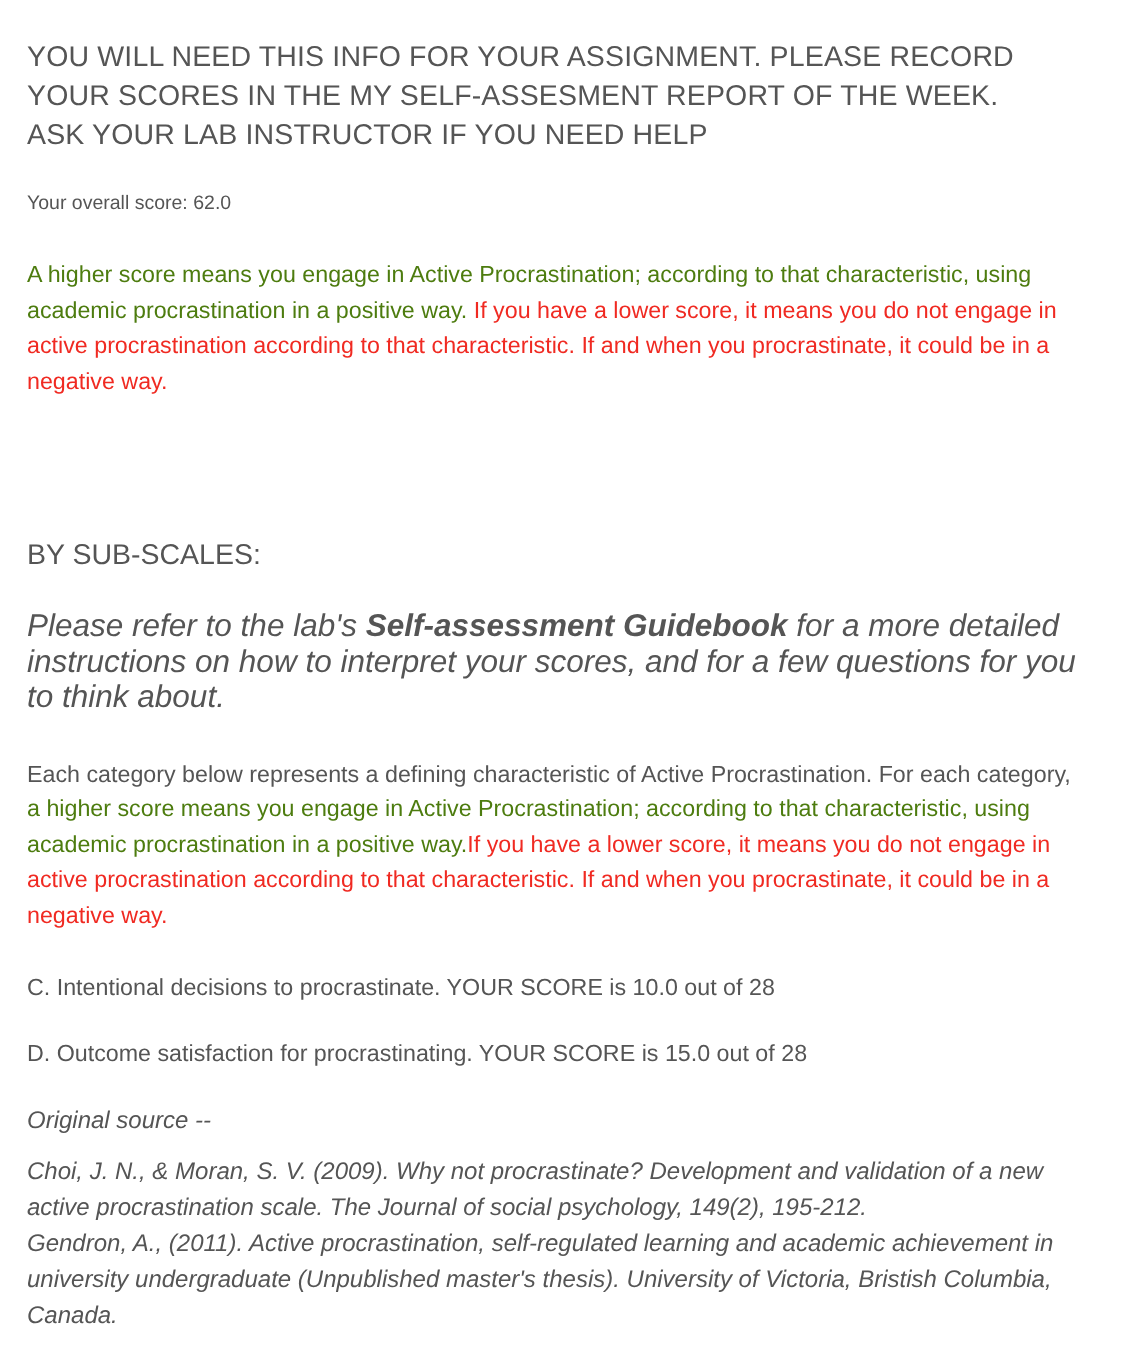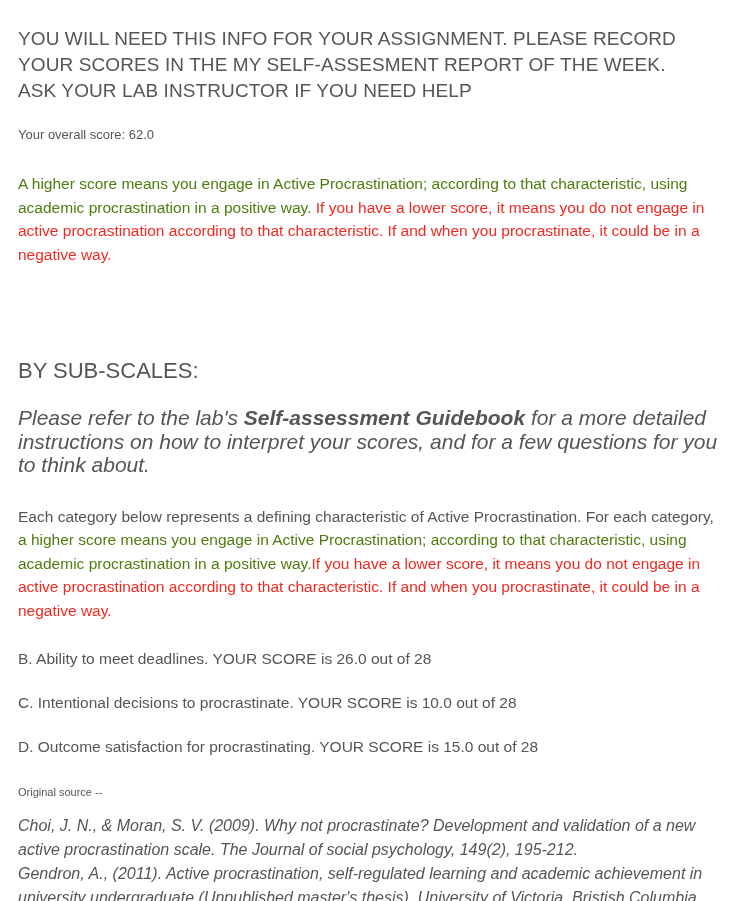--- a/index.html
+++ b/index.html
@@ -41,21 +41,21 @@
     max-width: 706px;
   }
   .gap-block {
     height: 92px;
   }
   .green { color: #4d7c0f; }
   .red { color: #f02a22; }
   .grey { color: #555555; }
 
   .heading-sub {
-    font-size: 22px;
+    font-size: 19px;
     line-height: 26px;
     color: #555555;
     font-weight: 400;
     margin: 0 0 0 0;
   }
   .guidebook-note {
     font-style: italic;
     font-size: 21px;
     line-height: 23.5px;
     color: #555555;
@@ -79,21 +79,22 @@
   }
   .score-item {
     font-size: 15.5px;
     line-height: 22px;
     color: #555555;
     margin: 0 0 22px 0;
   }
   .score-item:last-child { margin-bottom: 0; }
 
   .source-label {
-    font-size: 11px;
+    font-style: italic;
+    font-size: 16px;
     line-height: 16px;
     color: #555555;
     margin: 26px 0 0 0;
   }
   .citation {
     font-style: italic;
     font-size: 16px;
     line-height: 24px;
     color: #555555;
     margin: 14px 0 0 0;
@@ -122,21 +123,20 @@
 
   <p class="guidebook-note">
     <span>Please refer to the lab's </span><b>Self-assessment Guidebook</b><span> for a more detailed instructions on how to interpret your scores, and for a few questions for you to think about.</span>
   </p>
 
   <p class="category-para">
     <span class="grey">Each category below represents a defining characteristic of Active Procrastination. For each category, </span><span class="green">a higher score means you engage in Active Procrastination; according to that characteristic, using academic procrastination in a positive way.</span><span class="red">If you have a lower score, it means you do not engage in active procrastination according to that characteristic. If and when you procrastinate, it could be in a negative way.</span>
   </p>
 
   <ul class="scores">
-    <li class="score-item">B. Ability to meet deadlines. YOUR SCORE is 26.0 out of 28</li>
     <li class="score-item">C. Intentional decisions to procrastinate. YOUR SCORE is 10.0 out of 28</li>
     <li class="score-item">D. Outcome satisfaction for procrastinating. YOUR SCORE is 15.0 out of 28</li>
   </ul>
 
   <p class="source-label">Original source --</p>
 
   <p class="citation">Choi, J. N., &amp; Moran, S. V. (2009). Why not procrastinate? Development and validation of a new active procrastination scale. The Journal of social psychology, 149(2), 195-212.</p>
 
   <p class="citation second">Gendron, A., (2011). Active procrastination, self-regulated learning and academic achievement  in university undergraduate (Unpublished master's thesis). University of Victoria, Bristish Columbia, Canada.</p>
 

